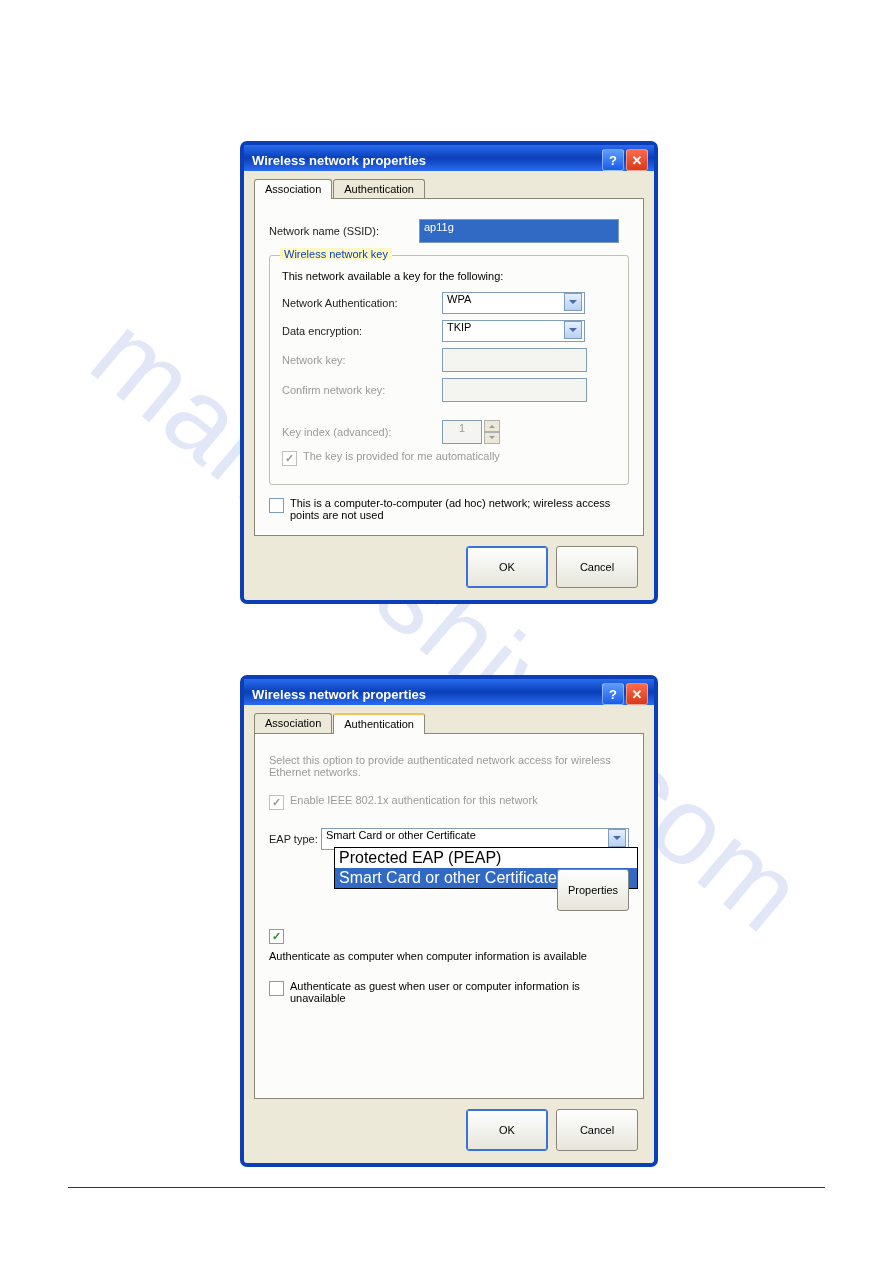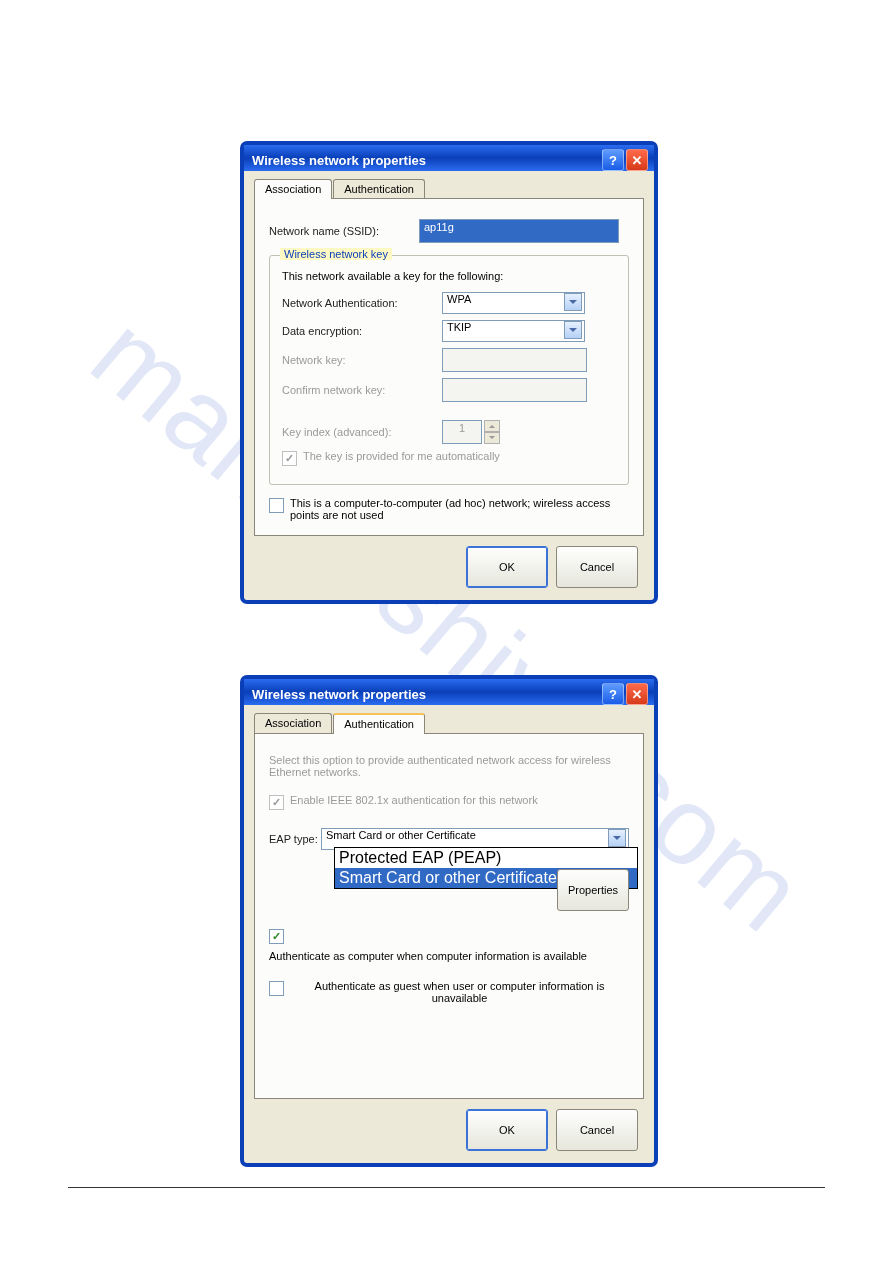--- a/index.html
+++ b/index.html
@@ -274,21 +274,21 @@
 
       <div style="position:absolute; right:14px; top:135px;">
         <div class="btn" style="width:70px;">Properties</div>
       </div>
 
       <div class="chkrow" style="margin-top:78px;flex-direction:column;">
         <div class="chk checked"></div>
         <span>Authenticate as computer when computer information is available</span>
       </div>
 
-      <div class="chkrow" style="margin-top:18px;text-align:center;">
+      <div class="chkrow" style="margin-top:18px;">
         <div class="chk"></div>
         <span>Authenticate as guest when user or computer information is unavailable</span>
       </div>
 
     </div>
 
     <div class="btnrow">
       <div class="btn primary">OK</div>
       <div class="btn">Cancel</div>
     </div>

